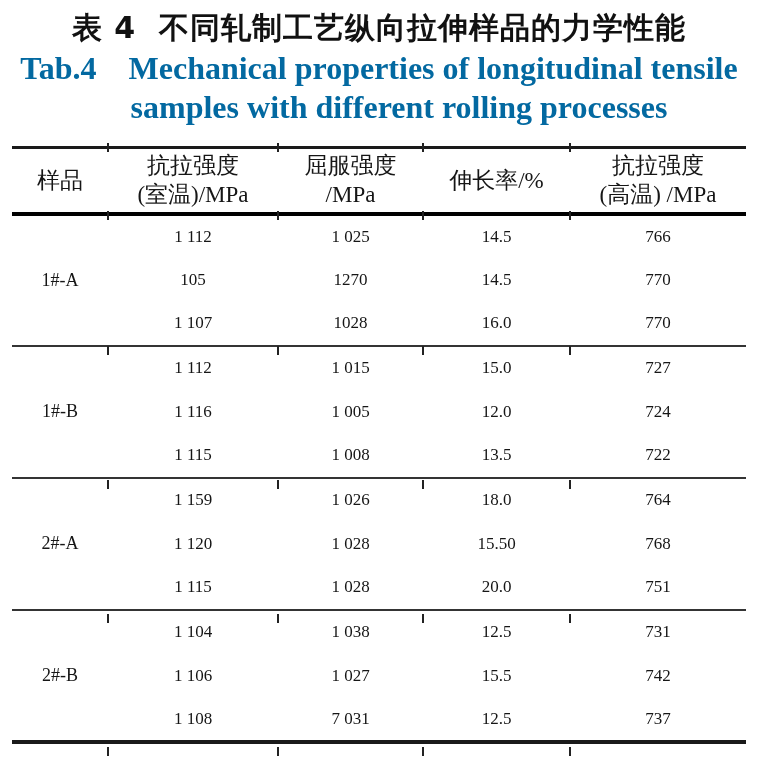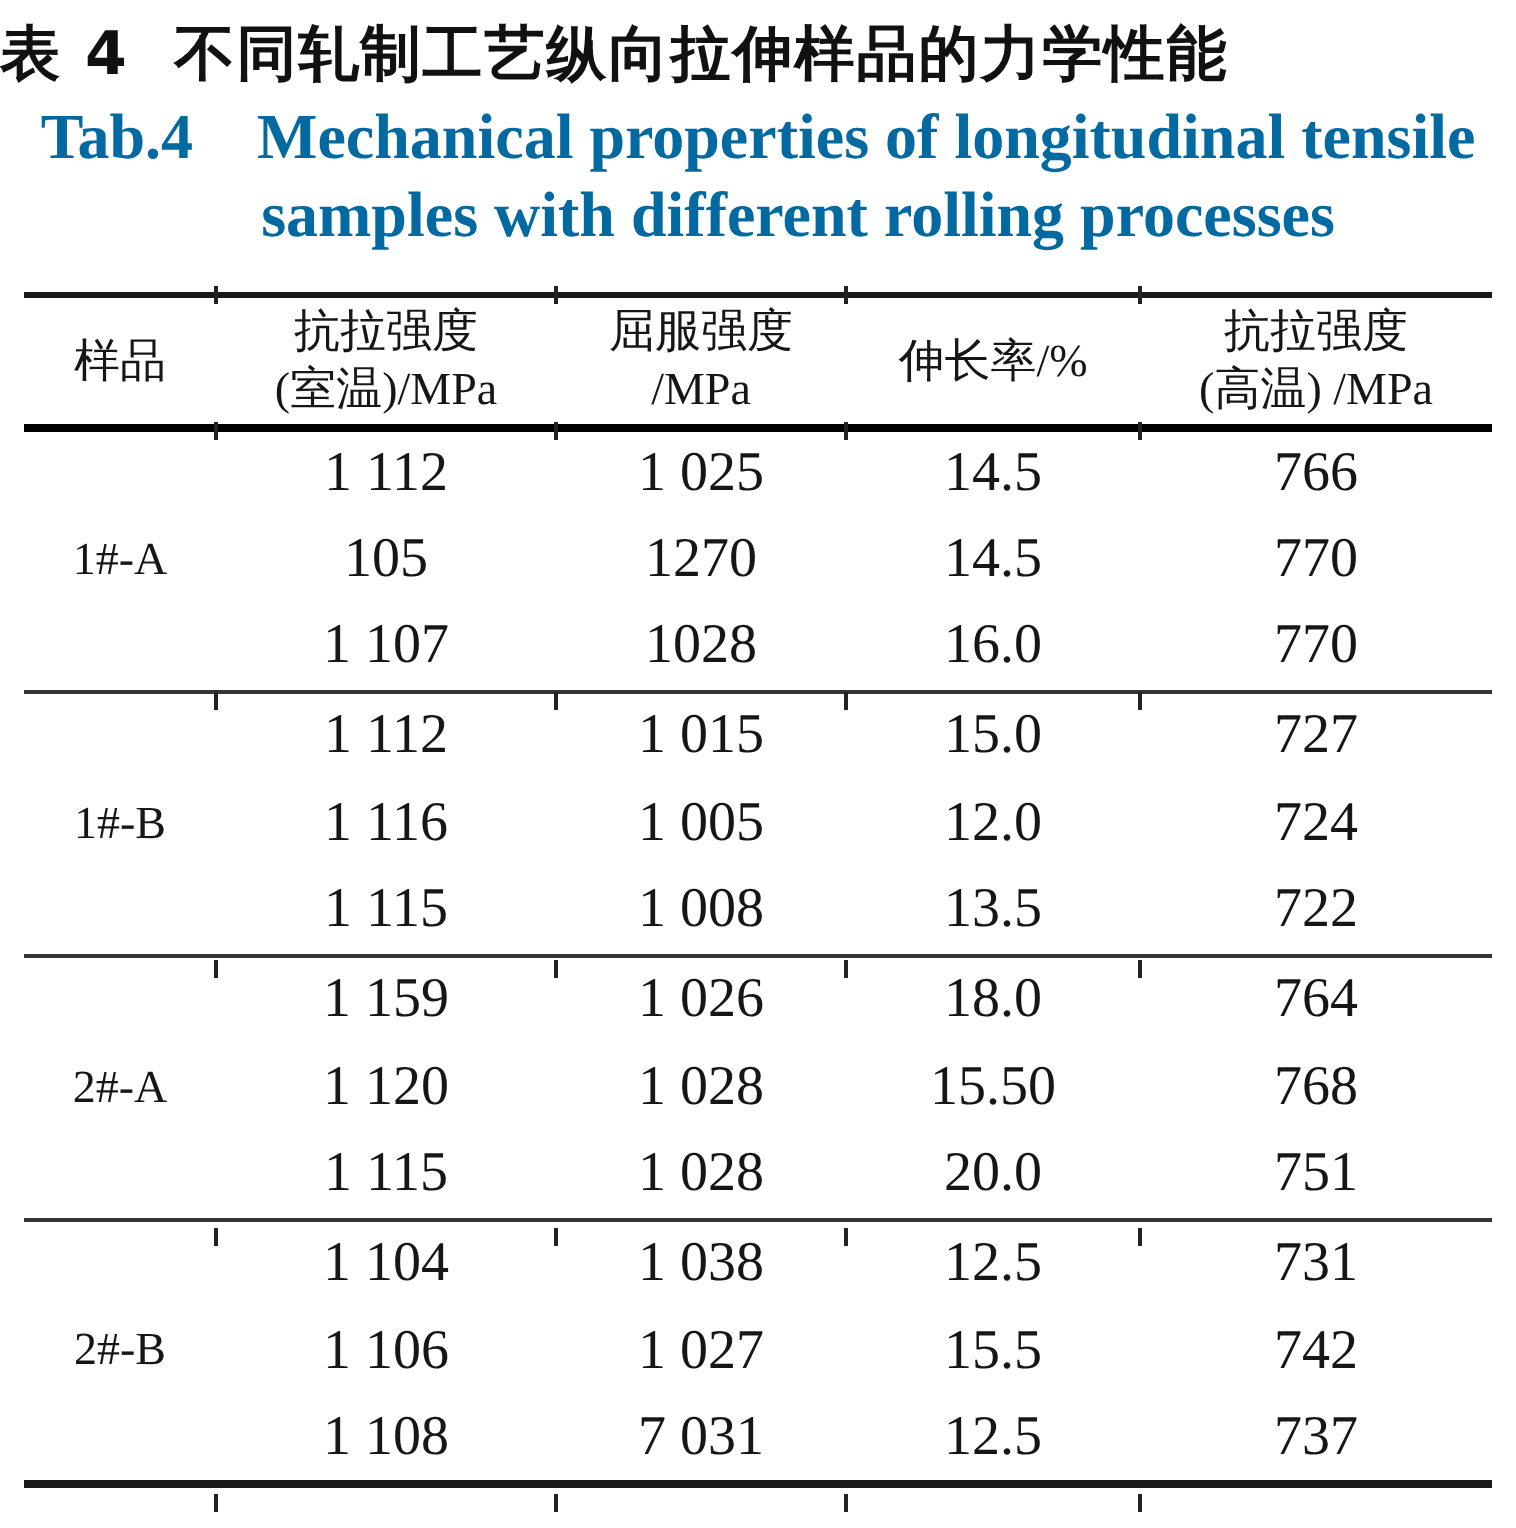--- a/index.html
+++ b/index.html
@@ -8,20 +8,21 @@
     position: relative;
     width: 758px;
     height: 764px;
     background: #ffffff;
     color: #1b1b1b;
     font-family: "Liberation Serif", "DejaVu Serif", serif;
     overflow: hidden;
   }
   .title-zh {
     margin-top: 8px;
+    text-align: center;
     font-family: "DejaVu Sans", "Liberation Sans", sans-serif;
     font-weight: 700;
     font-size: 30px;
     line-height: 40px;
     letter-spacing: 1px;
     white-space: pre;
     color: #111111;
   }
   .title-en {
     text-align: center;
@@ -60,27 +61,27 @@
     font-size: 23px;
     line-height: 29px;
     text-align: center;
     vertical-align: middle;
     color: #161616;
   }
   tbody + tbody { border-top: 2px solid #343434; }
   tbody td {
     height: 44px;
     padding: 0;
-    font-size: 28px;
+    font-size: 17px;
     text-align: center;
     vertical-align: middle;
     color: #161616;
     white-space: pre;
   }
-  td.sample { font-size: 23px; }
+  td.sample { font-size: 18px; }
 
   
   .tickrow { position: absolute; left: 0; width: 100%; height: 0; }
   .tick {
     position: absolute;
     width: 2px;
     height: 9px;
     background: #222222;
     display: block;
   }

